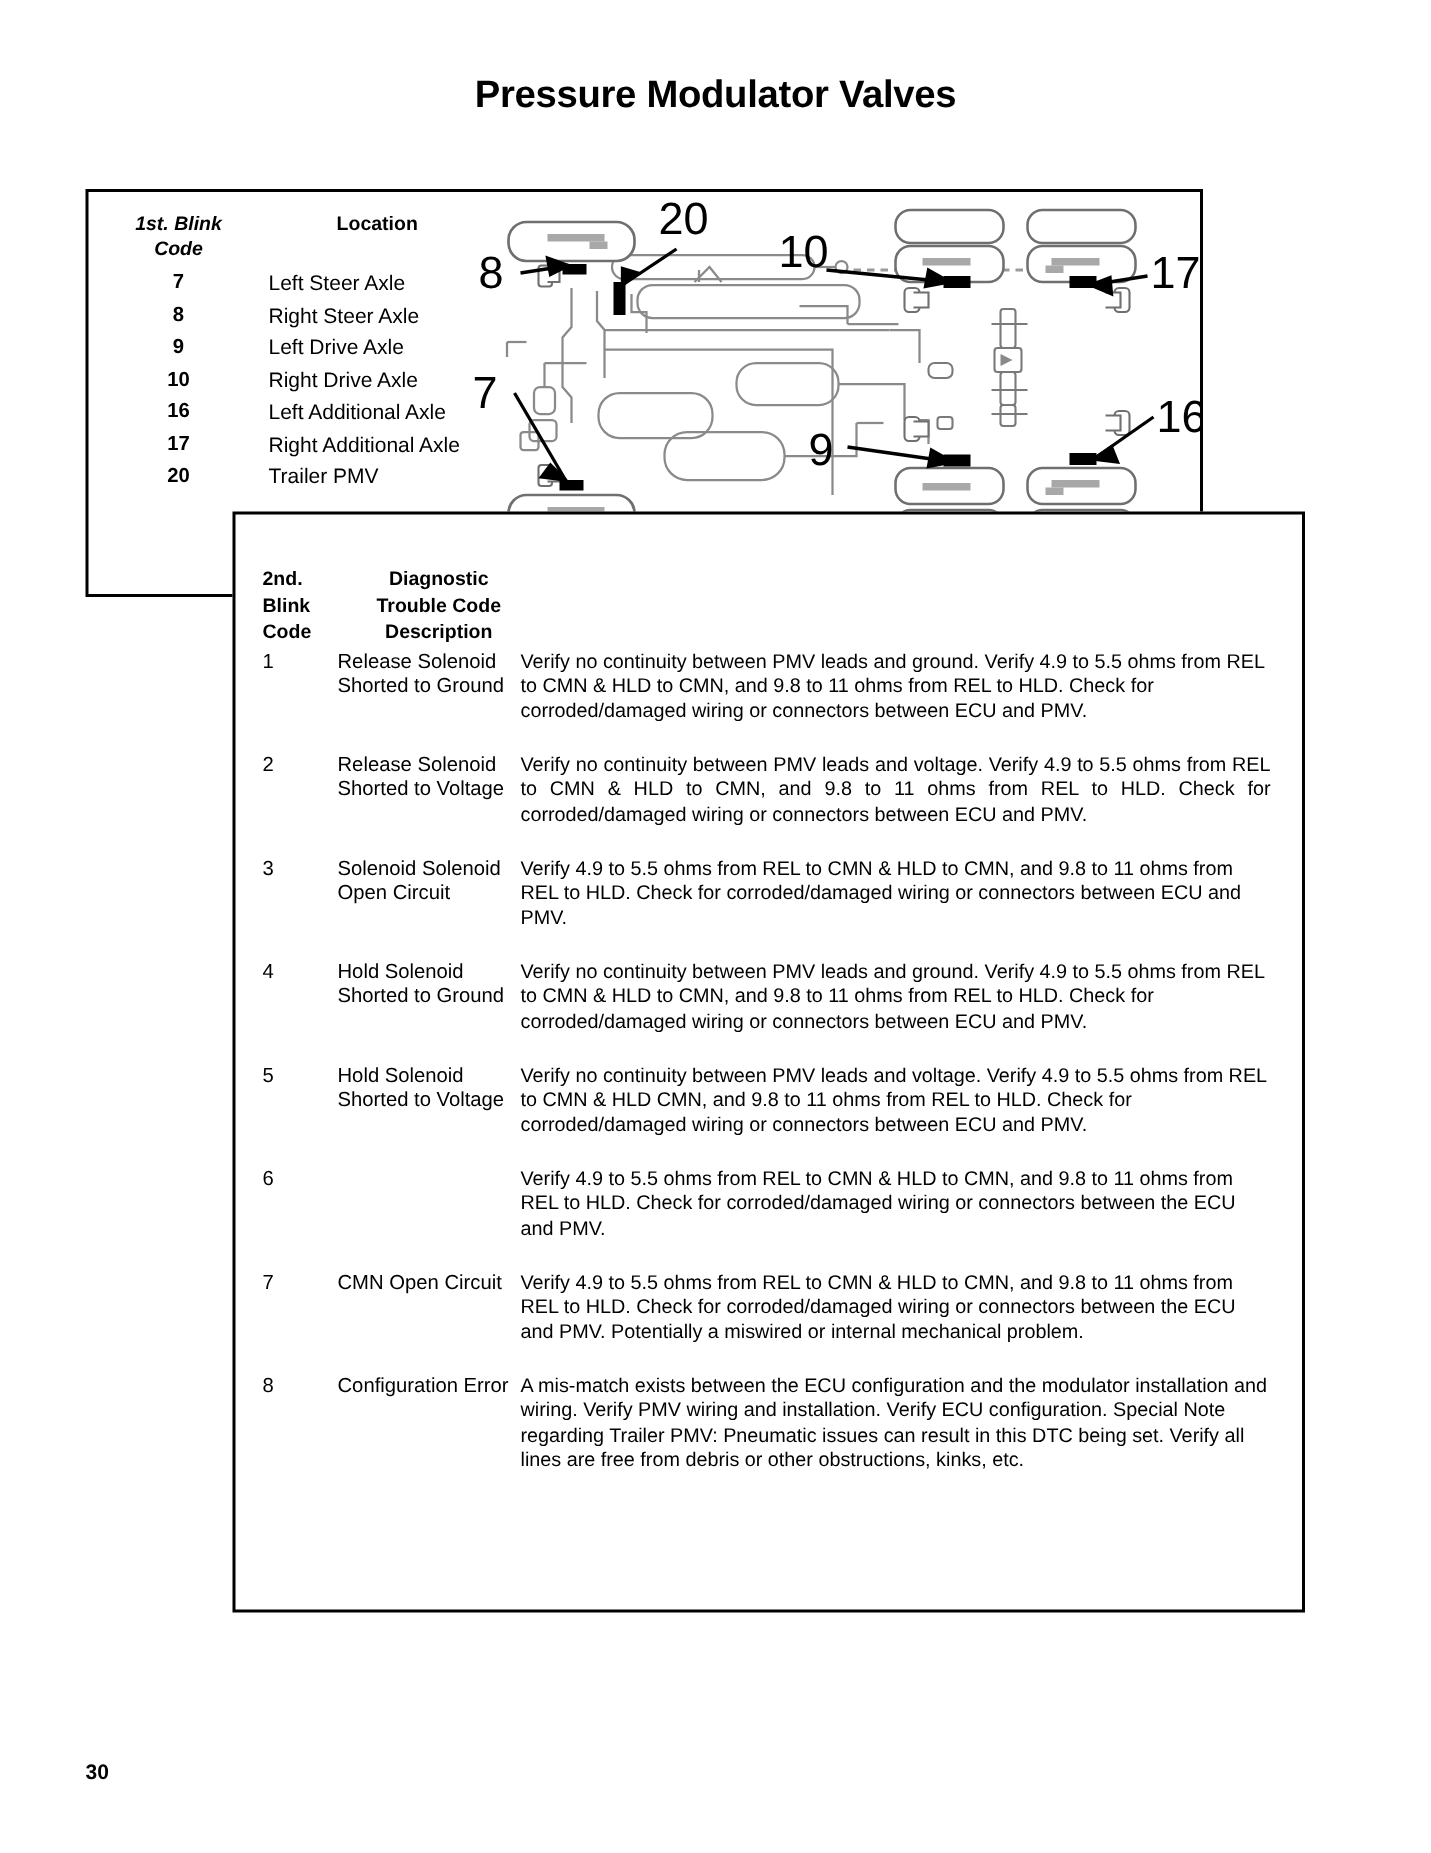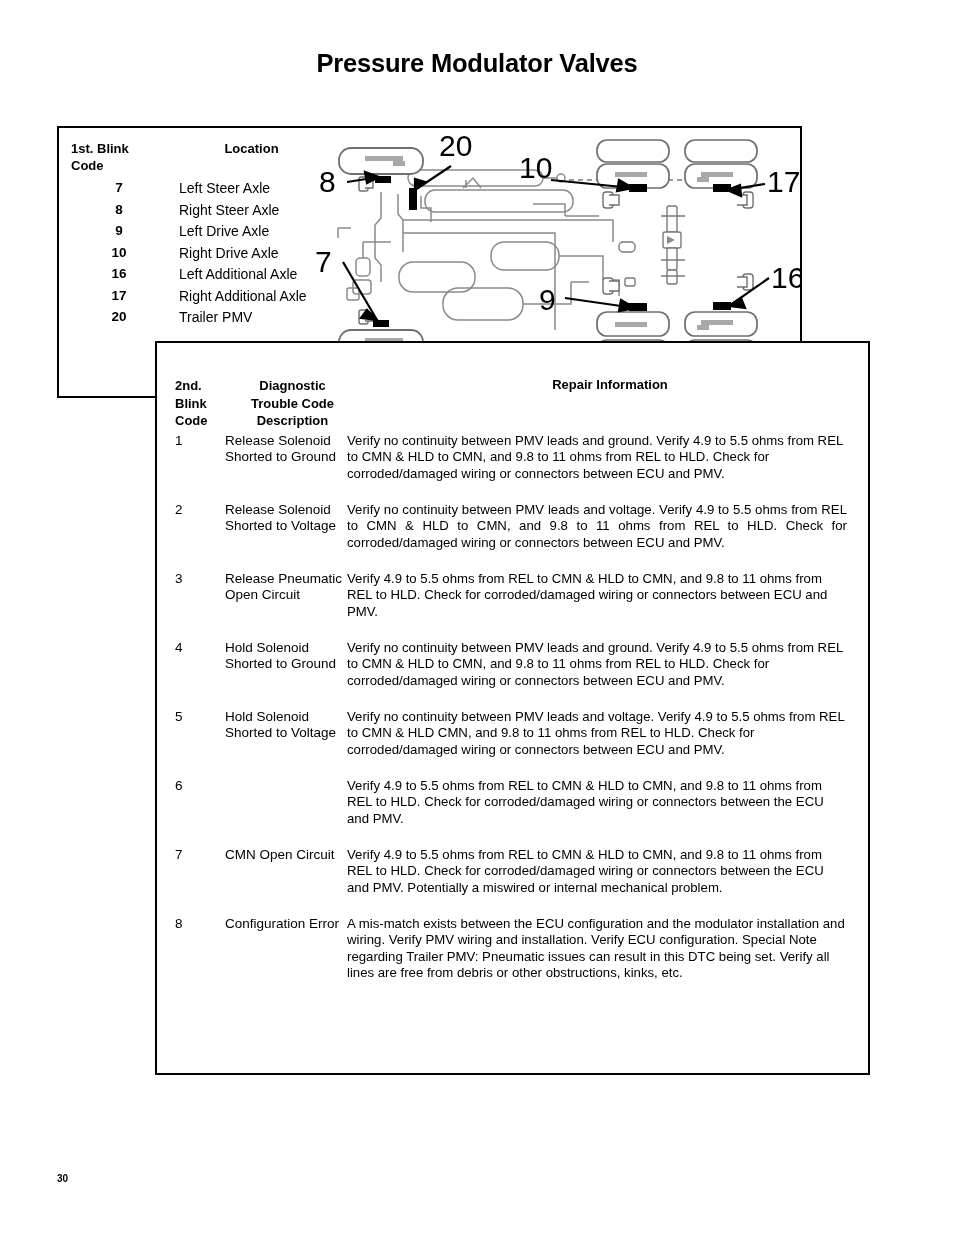--- a/index.html
+++ b/index.html
@@ -53,23 +53,25 @@
   }
   .loc-head {
     position: relative;
     height: 40px;
   }
   .loc-head .h-code {
     position: absolute;
     left: 12px;
     top: 0;
     width: 96px;
+    text-align: center;
     font-weight: bold;
     font-size: 13px;
     line-height: 17px;
+    font-style: italic;
   }
   .loc-head .h-loc {
     position: absolute;
     left: 120px;
     top: 0px;
     width: 145px;
     text-align: center;
     font-weight: bold;
     font-size: 13px;
     line-height: 17px;
@@ -183,21 +185,21 @@
     line-height: 16.4px;
     text-align: justify;
   }
   .dtc-row.nojust .r-repair { text-align: left; }
 
   
   .page-number {
     position: absolute;
     left: 57px;
     top: 1173px;
-    font-size: 10px;
+    font-size: 14px;
     font-weight: bold;
   }
 </style>
 </head>
 <body>
 
 <div class="page-title">
   <span class="line2">Pressure Modulator Valves</span>
 </div>
 
@@ -412,38 +414,37 @@
     <div class="h-blink">
       <span>2nd.</span><br>
       <span>Blink</span><br>
       <span>Code</span>
     </div>
     <div class="h-desc">
       <span>Diagnostic</span><br>
       <span>Trouble Code</span><br>
       <span>Description</span>
     </div>
-    <div class="h-repair">Repair Information</div>
   </div>
 
   <div class="dtc-row nojust">
     <span class="r-code">1</span>
     <span class="r-desc">Release Solenoid Shorted to Ground</span>
     <span class="r-repair">Verify no continuity between PMV leads and ground.  Verify 4.9 to 5.5 ohms from REL to CMN &amp; HLD to CMN, and 9.8 to 11 ohms from REL to HLD.  Check for corroded/damaged wiring or connectors between ECU and PMV.</span>
   </div>
 
   <div class="dtc-row">
     <span class="r-code">2</span>
     <span class="r-desc">Release Solenoid Shorted  to Voltage</span>
     <span class="r-repair">Verify no continuity between PMV leads and voltage.  Verify 4.9 to 5.5 ohms from REL to CMN &amp; HLD to CMN, and 9.8 to 11 ohms from REL to HLD.  Check for corroded/damaged wiring or connectors between ECU and PMV.</span>
   </div>
 
   <div class="dtc-row nojust">
     <span class="r-code">3</span>
-    <span class="r-desc">Release Pneumatic Open Circuit</span>
+    <span class="r-desc">Solenoid Solenoid Open Circuit</span>
     <span class="r-repair">Verify 4.9 to 5.5 ohms from REL to CMN &amp; HLD to CMN, and 9.8 to 11 ohms from REL to HLD.  Check for corroded/damaged wiring or connectors between ECU and PMV.</span>
   </div>
 
   <div class="dtc-row nojust">
     <span class="r-code">4</span>
     <span class="r-desc">Hold Solenoid Shorted to Ground</span>
     <span class="r-repair">Verify no continuity between PMV leads and ground.  Verify 4.9 to 5.5 ohms from REL to CMN &amp; HLD to CMN, and 9.8 to 11 ohms from REL to HLD.  Check for corroded/damaged wiring or connectors between ECU and PMV.</span>
   </div>
 
   <div class="dtc-row nojust">

